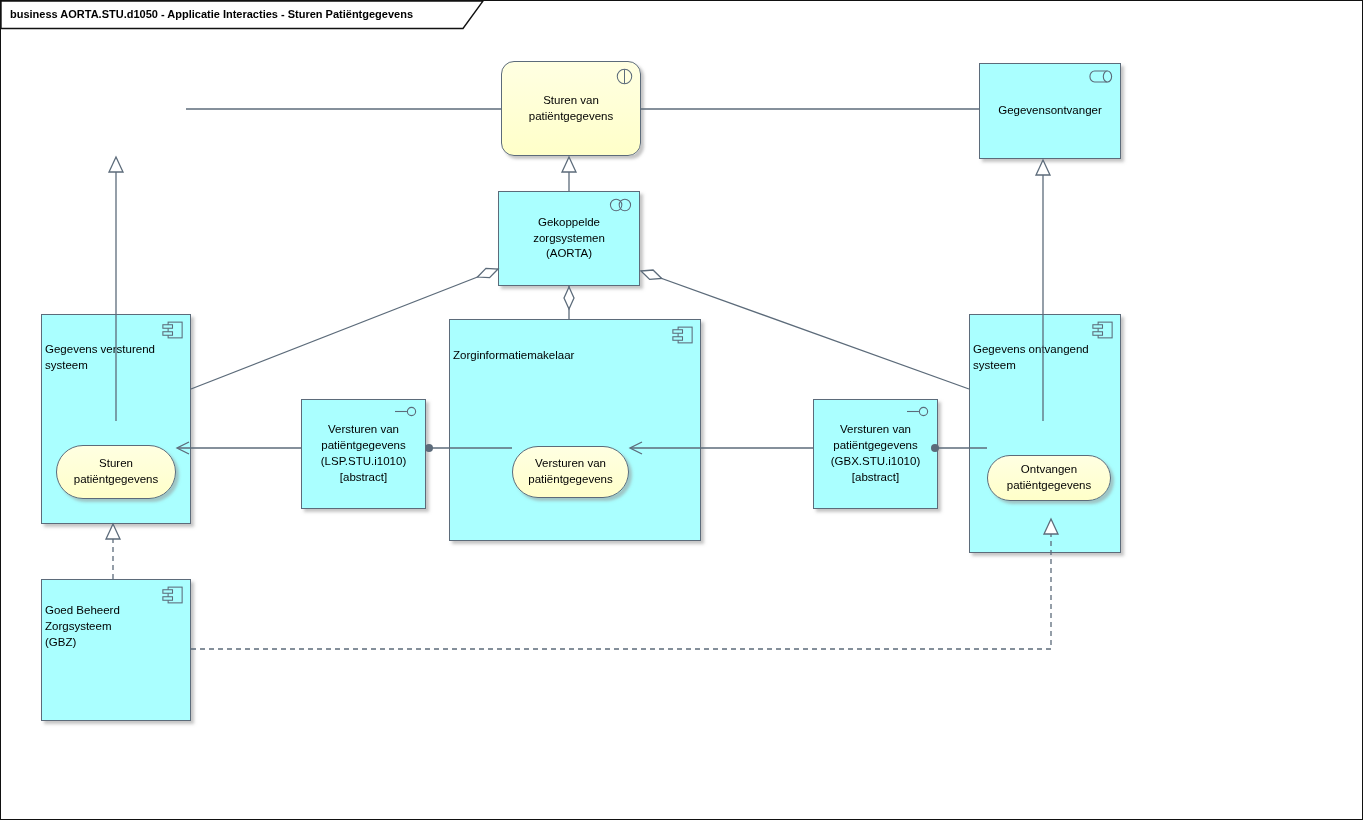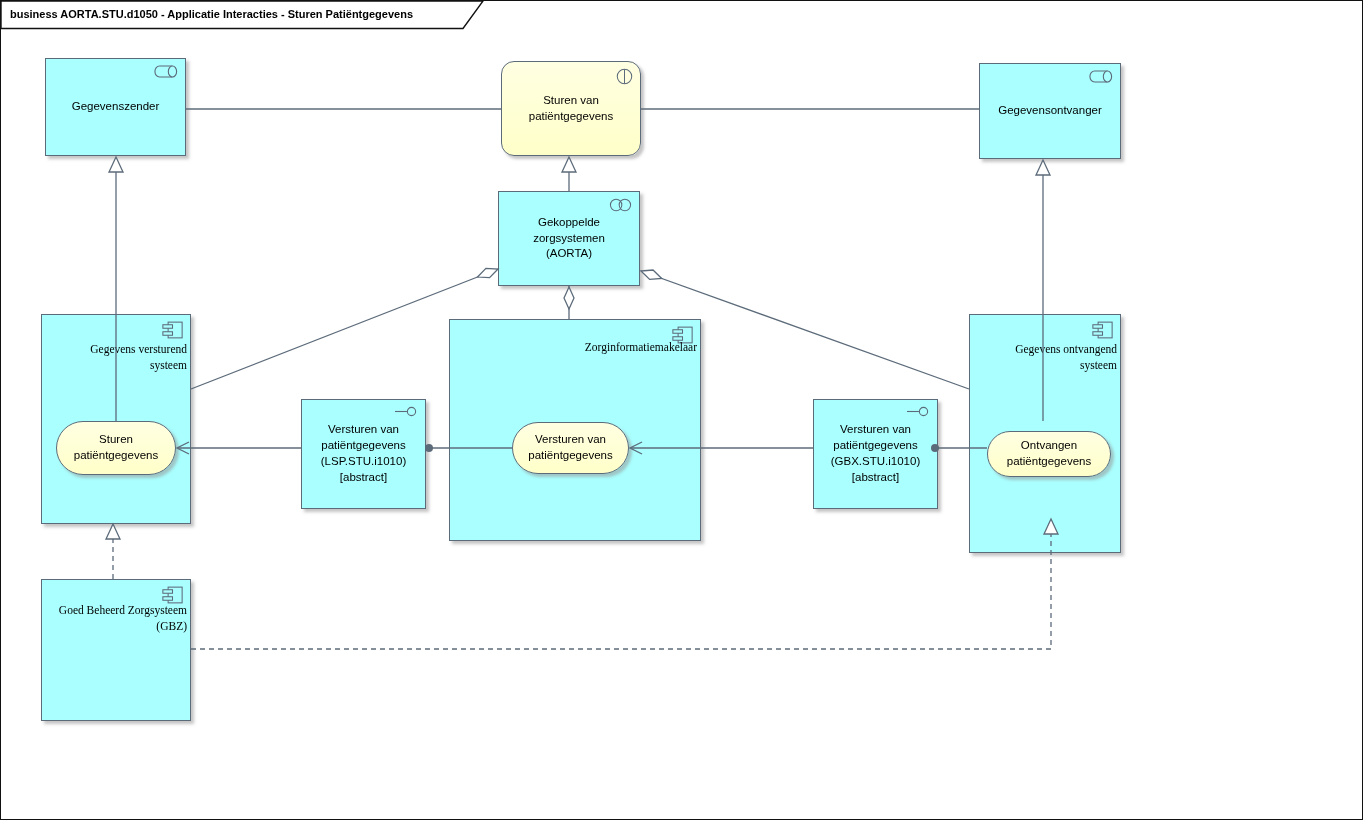--- a/index.html
+++ b/index.html
@@ -14,51 +14,44 @@
   }
   .node{
     position:absolute;box-sizing:border-box;
     border:1px solid var(--line-color);
     box-shadow:3px 3px 3px rgba(150,150,150,.55);
     font-size:11.5px;color:#000;
   }
   .cyan{background:var(--element-cyan);}
   .yellow{background:linear-gradient(180deg,#ffffe2,var(--element-yellow));}
   .rounded{border-radius:13px;}
-  .service{border-radius:28px;display:flex;align-items:center;justify-content:center;}
+  .service{border-radius:28px;display:flex;align-items:center;justify-content:center;margin-top:24px;}
   .v-center{display:flex;align-items:center;justify-content:center;}
   .lbl{white-space:pre-line;text-align:center;line-height:1.38;padding:0 3px;}
-  .lbl-top{position:absolute;left:3px;right:3px;text-align:right;white-space:pre-line;line-height:1.38;font-family:Liberation Serif, serif;}
+  .lbl-top{position:absolute;left:3px;right:3px;text-align:left;white-space:pre-line;line-height:1.38;}
   .icon{position:absolute;top:6px;right:7px;}
   .icon *{stroke:var(--line-color);stroke-width:1.2;}
   .icon .fillc{fill:var(--element-cyan);}
   .icon .nofill{fill:none;}
   .edges{position:absolute;left:0;top:0;pointer-events:none;}
   .ln{stroke:var(--line-color);stroke-width:1.3;fill:none;}
   .dash{stroke-dasharray:5 4;}
   .fillw{fill:#ffffff;stroke:var(--line-color);stroke-width:1.3;}
   .dot{fill:var(--line-color);stroke:none;}
   .tab{position:absolute;left:0;top:0;}
   .tab-text{
     position:absolute;left:9px;top:0;width:470px;height:27px;line-height:26px;
     font-size:11px;font-weight:bold;color:#000;white-space:nowrap;
   }
 </style>
 </head>
 <body>
 
 <div class="canvas">
 
-  <div class="node cyan v-center" style="left:44px;top:57px;width:141px;height:98px">
-    <svg class="icon" viewBox="0 0 26 14" width="24" height="13">
-      <path class="nofill" d="M20,1 H6 C3.2,1 1,3.7 1,7 s2.2,6 5,6 H20"></path>
-      <ellipse class="fillc" cx="20" cy="7" rx="4.5" ry="6"></ellipse>
-    </svg>
-    <div class="lbl">Gegevenszender</div>
-  </div>
 
   <div class="node yellow rounded v-center" style="left:500px;top:60px;width:140px;height:95px">
     <svg class="icon" viewBox="0 0 20 20" width="17" height="17">
       <circle class="nofill" cx="10" cy="10" r="8.5"></circle>
       <line x1="10" y1="1.5" x2="10" y2="18.5"></line>
     </svg>
     <div class="lbl">Sturen van
 patiëntgegevens</div>
   </div>
 
@@ -88,21 +81,21 @@
     <div class="lbl-top" style="top:27px">Gegevens versturend
 systeem</div>
   </div>
 
   <div class="node cyan" style="left:448px;top:318px;width:252px;height:222px">
     <svg class="icon" viewBox="0 0 24 20" width="21" height="18">
       <rect class="nofill" x="7" y="1" width="16" height="18"></rect>
       <rect class="fillc" x="1" y="4" width="11" height="4"></rect>
       <rect class="fillc" x="1" y="12" width="11" height="4"></rect>
     </svg>
-    <div class="lbl-top" style="top:20px">Zorginformatiemakelaar</div>
+    <div class="lbl-top" style="top:28px">Zorginformatiemakelaar</div>
   </div>
 
 
   <div class="node cyan v-center" style="left:300px;top:398px;width:125px;height:110px">
     <svg class="icon" viewBox="0 0 26 12" width="24" height="11">
       <line x1="1" y1="6" x2="14" y2="6"></line>
       <circle class="nofill" cx="19" cy="6" r="4.5"></circle>
     </svg>
     <div class="lbl">Versturen van
 patiëntgegevens

